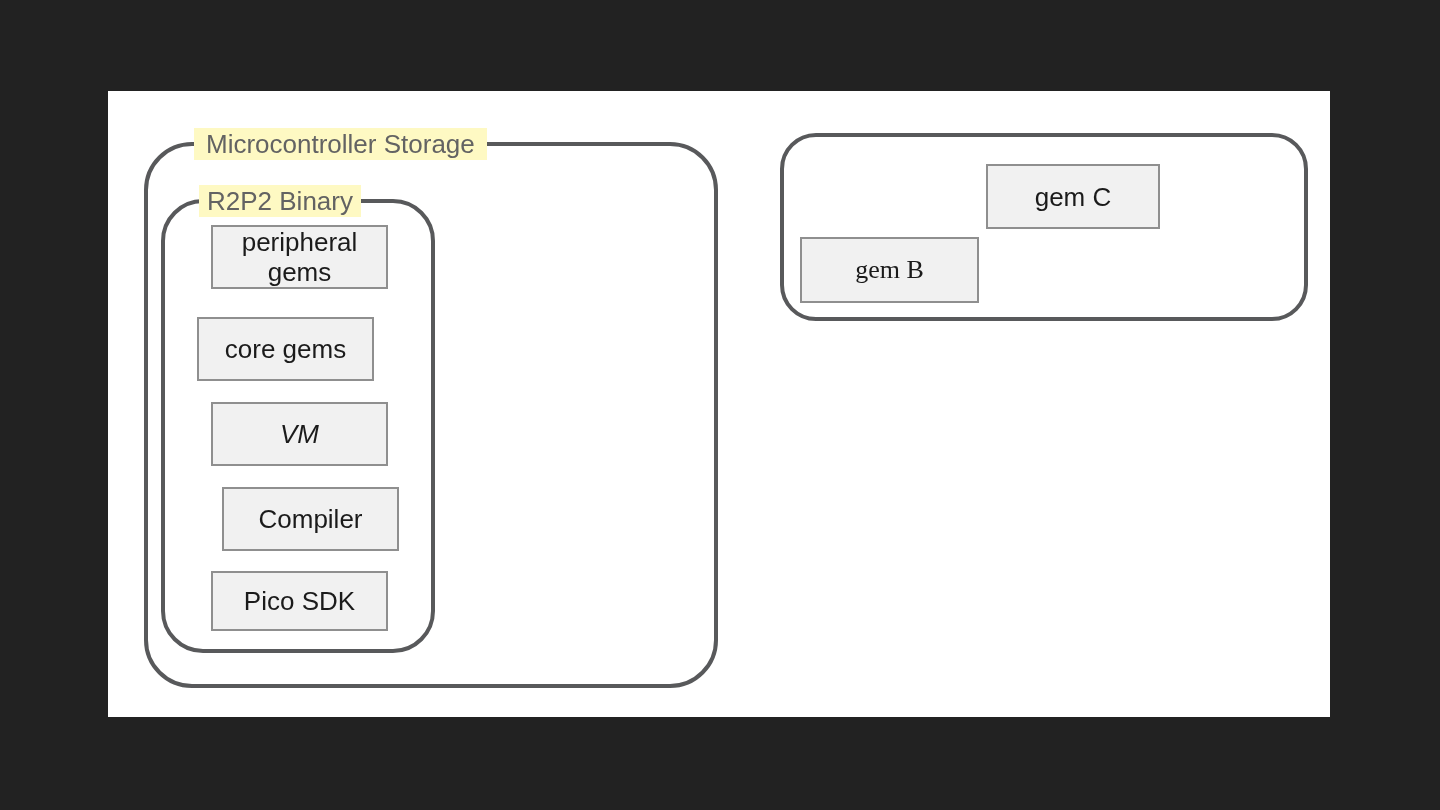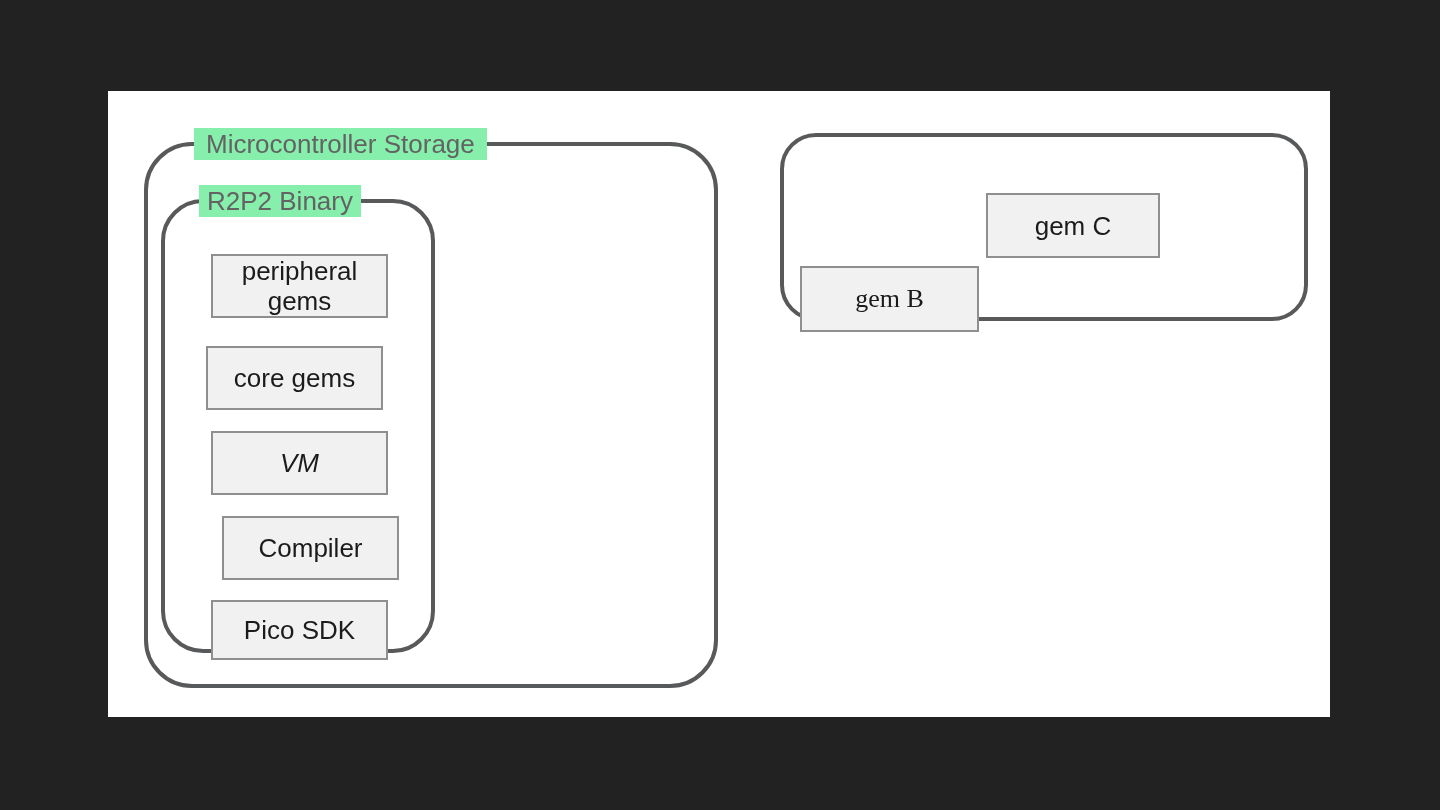--- a/index.html
+++ b/index.html
@@ -22,21 +22,21 @@
   
   .container {
     position: absolute;
     border: 4px solid #58595b;
     background: transparent;
   }
   .container-label {
     position: absolute;
     top: -2px;
     transform: translateY(-50%);
-    background: #86efac;
+    background: #fef9c3;
     color: #636363;
     font-size: 26px;
     line-height: 32px;
     white-space: nowrap;
   }
   .micro  { left: 36px;  top: 51px;  width: 566px; height: 538px; border-radius: 48px; }
   .micro  > .container-label { left: 46px; padding: 0 12px; }
   .r2p2   { left: 13px;  top: 53px;  width: 266px; height: 446px; border-radius: 42px; }
   .r2p2   > .container-label { left: 34px; padding: 0 8px; }
   .libdir { left: 289px; top: 53px;  width: 250px; height: 276px; border-radius: 38px; }
@@ -51,24 +51,23 @@
     border: 2px solid #8f8f8f;
     color: #1b1b1b;
     font-size: 26px;
     line-height: 30px;
     display: flex;
     align-items: center;
     justify-content: center;
     text-align: center;
     padding: 0 6px;
     box-sizing: border-box;
-    margin-top: 29px;
   }
   .b-peripheral { left: 46px;  top: 22px;  width: 177px; height: 64px; }
-  .b-core       { left: 41px;  top: 114px; width: 177px; height: 64px; }
+  .b-core       { left: 32px;  top: 114px; width: 177px; height: 64px; }
   .b-vm         { left: 46px;  top: 199px; width: 177px; height: 64px; font-style: italic; }
   .b-compiler   { left: 57px;  top: 284px; width: 177px; height: 64px; }
   .b-picosdk    { left: 46px;  top: 368px; width: 177px; height: 60px; }
   .b-gema       { left: 32px;  top: 34px;  width: 174px; height: 65px; }
   .b-gemc       { left: 202px; top: 27px;  width: 174px; height: 65px; }
   .b-gemb       { left: 16px;  top: 100px; width: 179px; height: 66px; font-family: Liberation Serif, serif; }
 </style>
 </head>
 <body>
 

